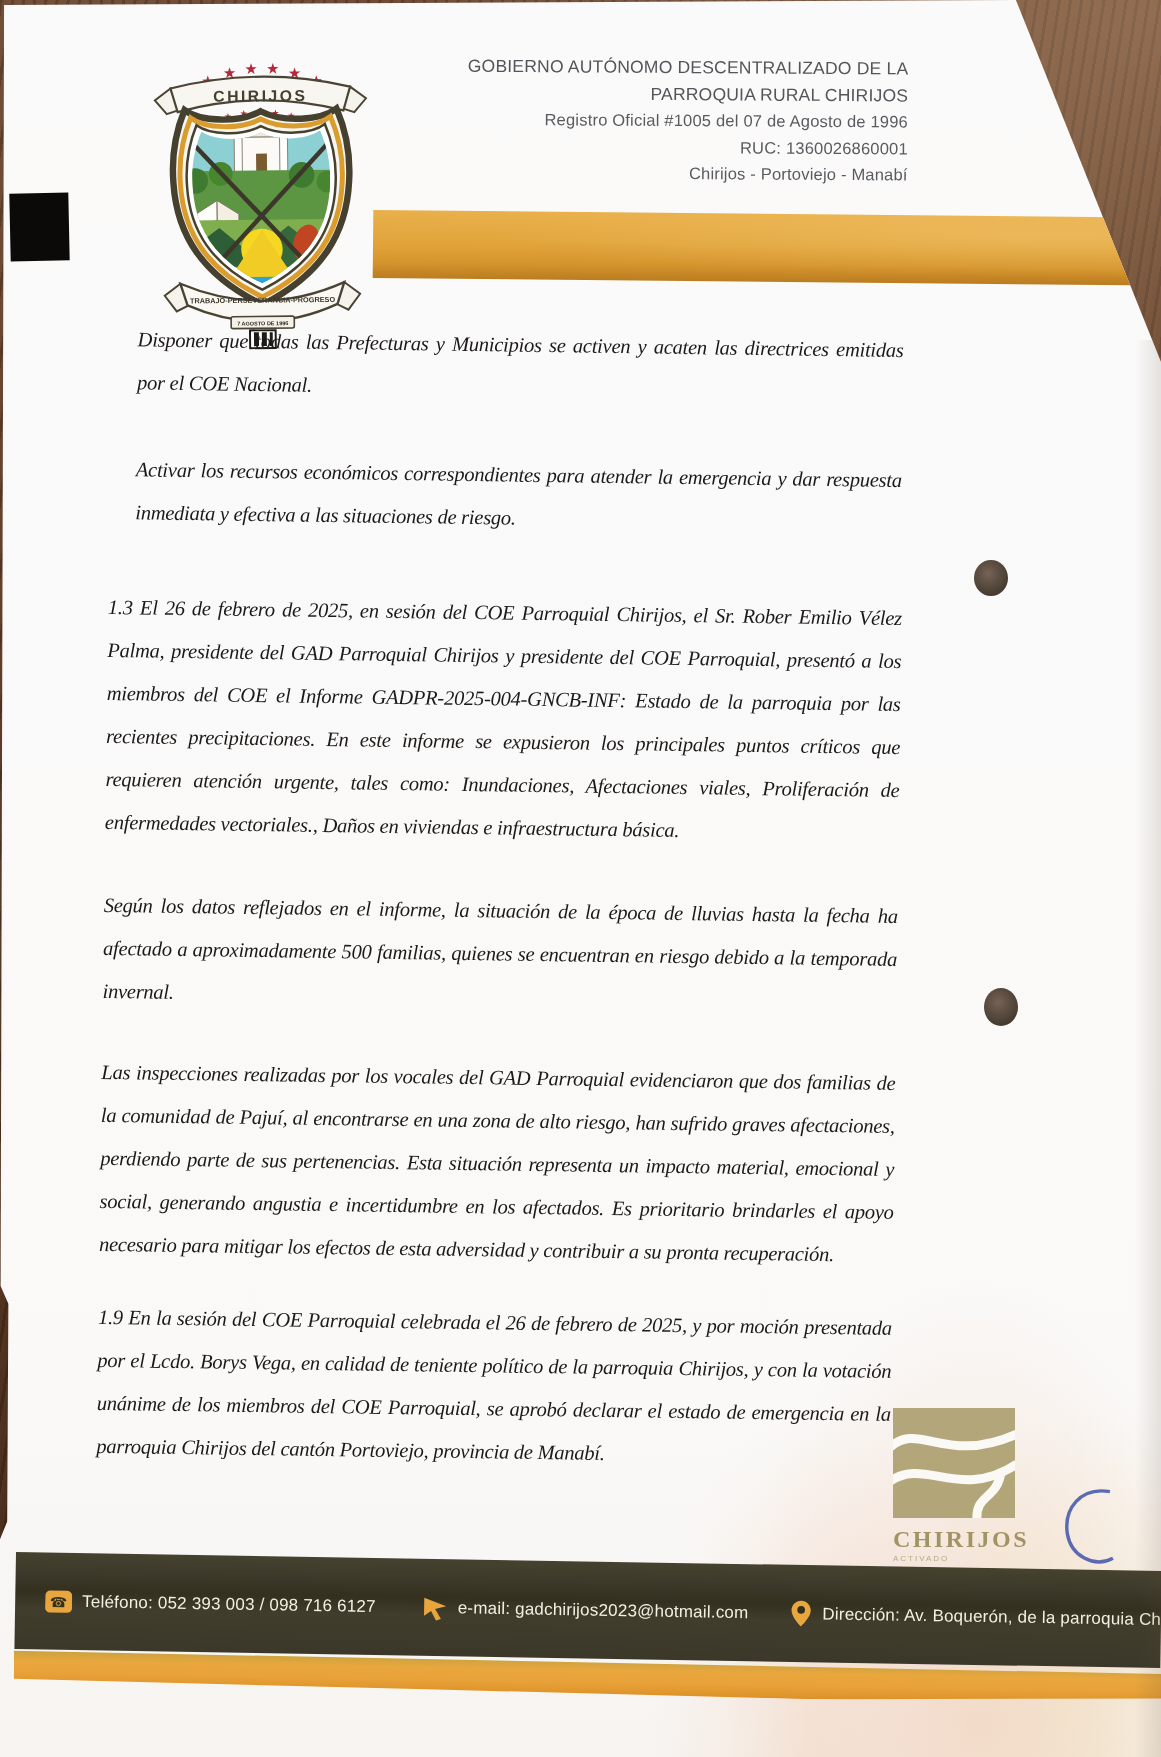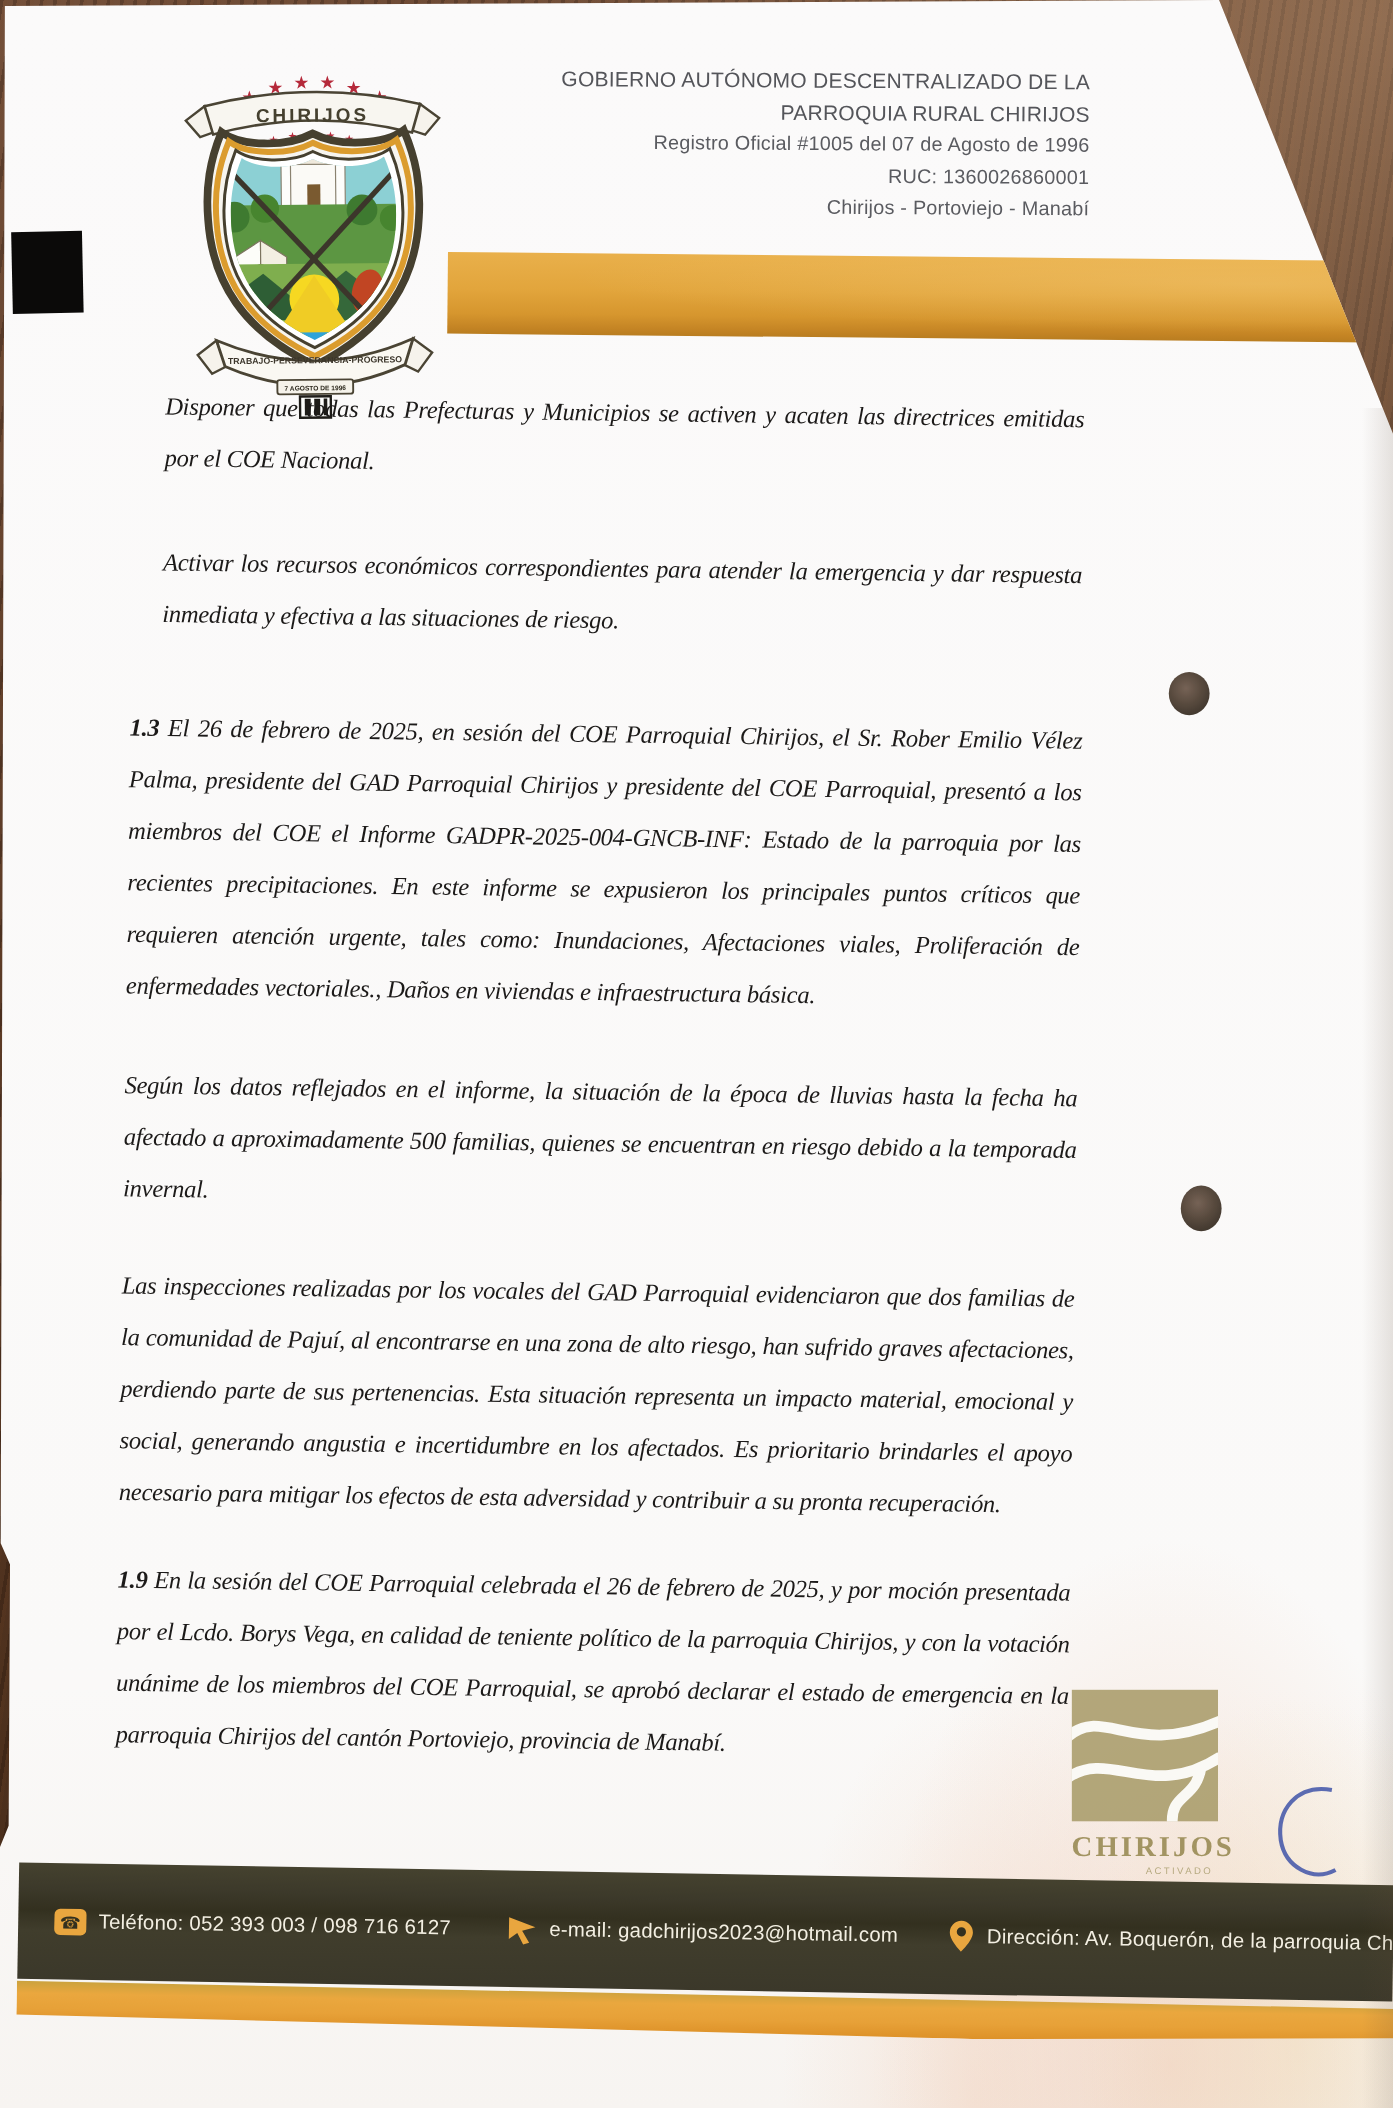--- a/index.html
+++ b/index.html
@@ -56,38 +56,38 @@
     font-size:20.5px;line-height:43px;letter-spacing:-.25px;
     color:#1c1a19;text-align:justify;
     transform:rotate(.8deg);transform-origin:left top;
   }
   .bodytext p{margin:0 0 44px 0;}
   .bodytext p.indent{margin-left:26px;margin-right:2px;}
   .bodytext p:nth-child(2){margin-bottom:52px;}
   .bodytext p:nth-child(3){margin-bottom:40px;}
   .bodytext p:nth-child(4){margin-bottom:38px;}
   .bodytext p:nth-child(5){margin-bottom:30px;}
-  .bodytext b{font-weight:700;}
+  .bodytext b{font-weight:400;}
   
   .hole{position:absolute;border-radius:50%;filter:blur(.5px);opacity:.92;
     background:radial-gradient(circle at 42% 38%, #6b5648 0%, #4a3b2e 45%, #32281e 78%, rgba(50,40,30,.2) 100%);}
   .hole1{left:974px;top:560px;width:34px;height:36px;}
   .hole2{left:984px;top:988px;width:34px;height:38px;}
   .speck{position:absolute;left:944px;top:1676px;width:9px;height:14px;border-radius:50%;
     background:#161310;transform:rotate(38deg);}
   .pen-mark{position:absolute;left:1060px;top:1486px;}
   
   .watermark{position:absolute;left:893px;top:1408px;width:122px;opacity:.95;}
   .wm-title{
     margin-top:4px;text-align:center;
     font-family:"Liberation Serif",serif;font-weight:700;
     font-size:24px;letter-spacing:2.5px;color:#9e905c;
   }
   .wm-sub{
-    text-align:right;font-size:8px;letter-spacing:2px;color:#b3a77c;margin-top:1px;padding-right:4px;
+    font-size:8px;letter-spacing:2px;color:#b3a77c;margin-top:1px;padding-right:4px;
   }
   
   .footer-band{
     position:absolute;left:16px;top:1552px;width:1146px;height:97px;
     transform:rotate(.95deg);transform-origin:left top;
     background:linear-gradient(180deg,#45422f 0%,#3c392a 22%,#33301f 40%,#403d2c 58%,#3b382a 100%);
     display:flex;align-items:center;color:#f3efe2;
     font-size:17px;letter-spacing:.2px;
   }
   .f-item{display:flex;align-items:center;gap:10px;white-space:nowrap;}

